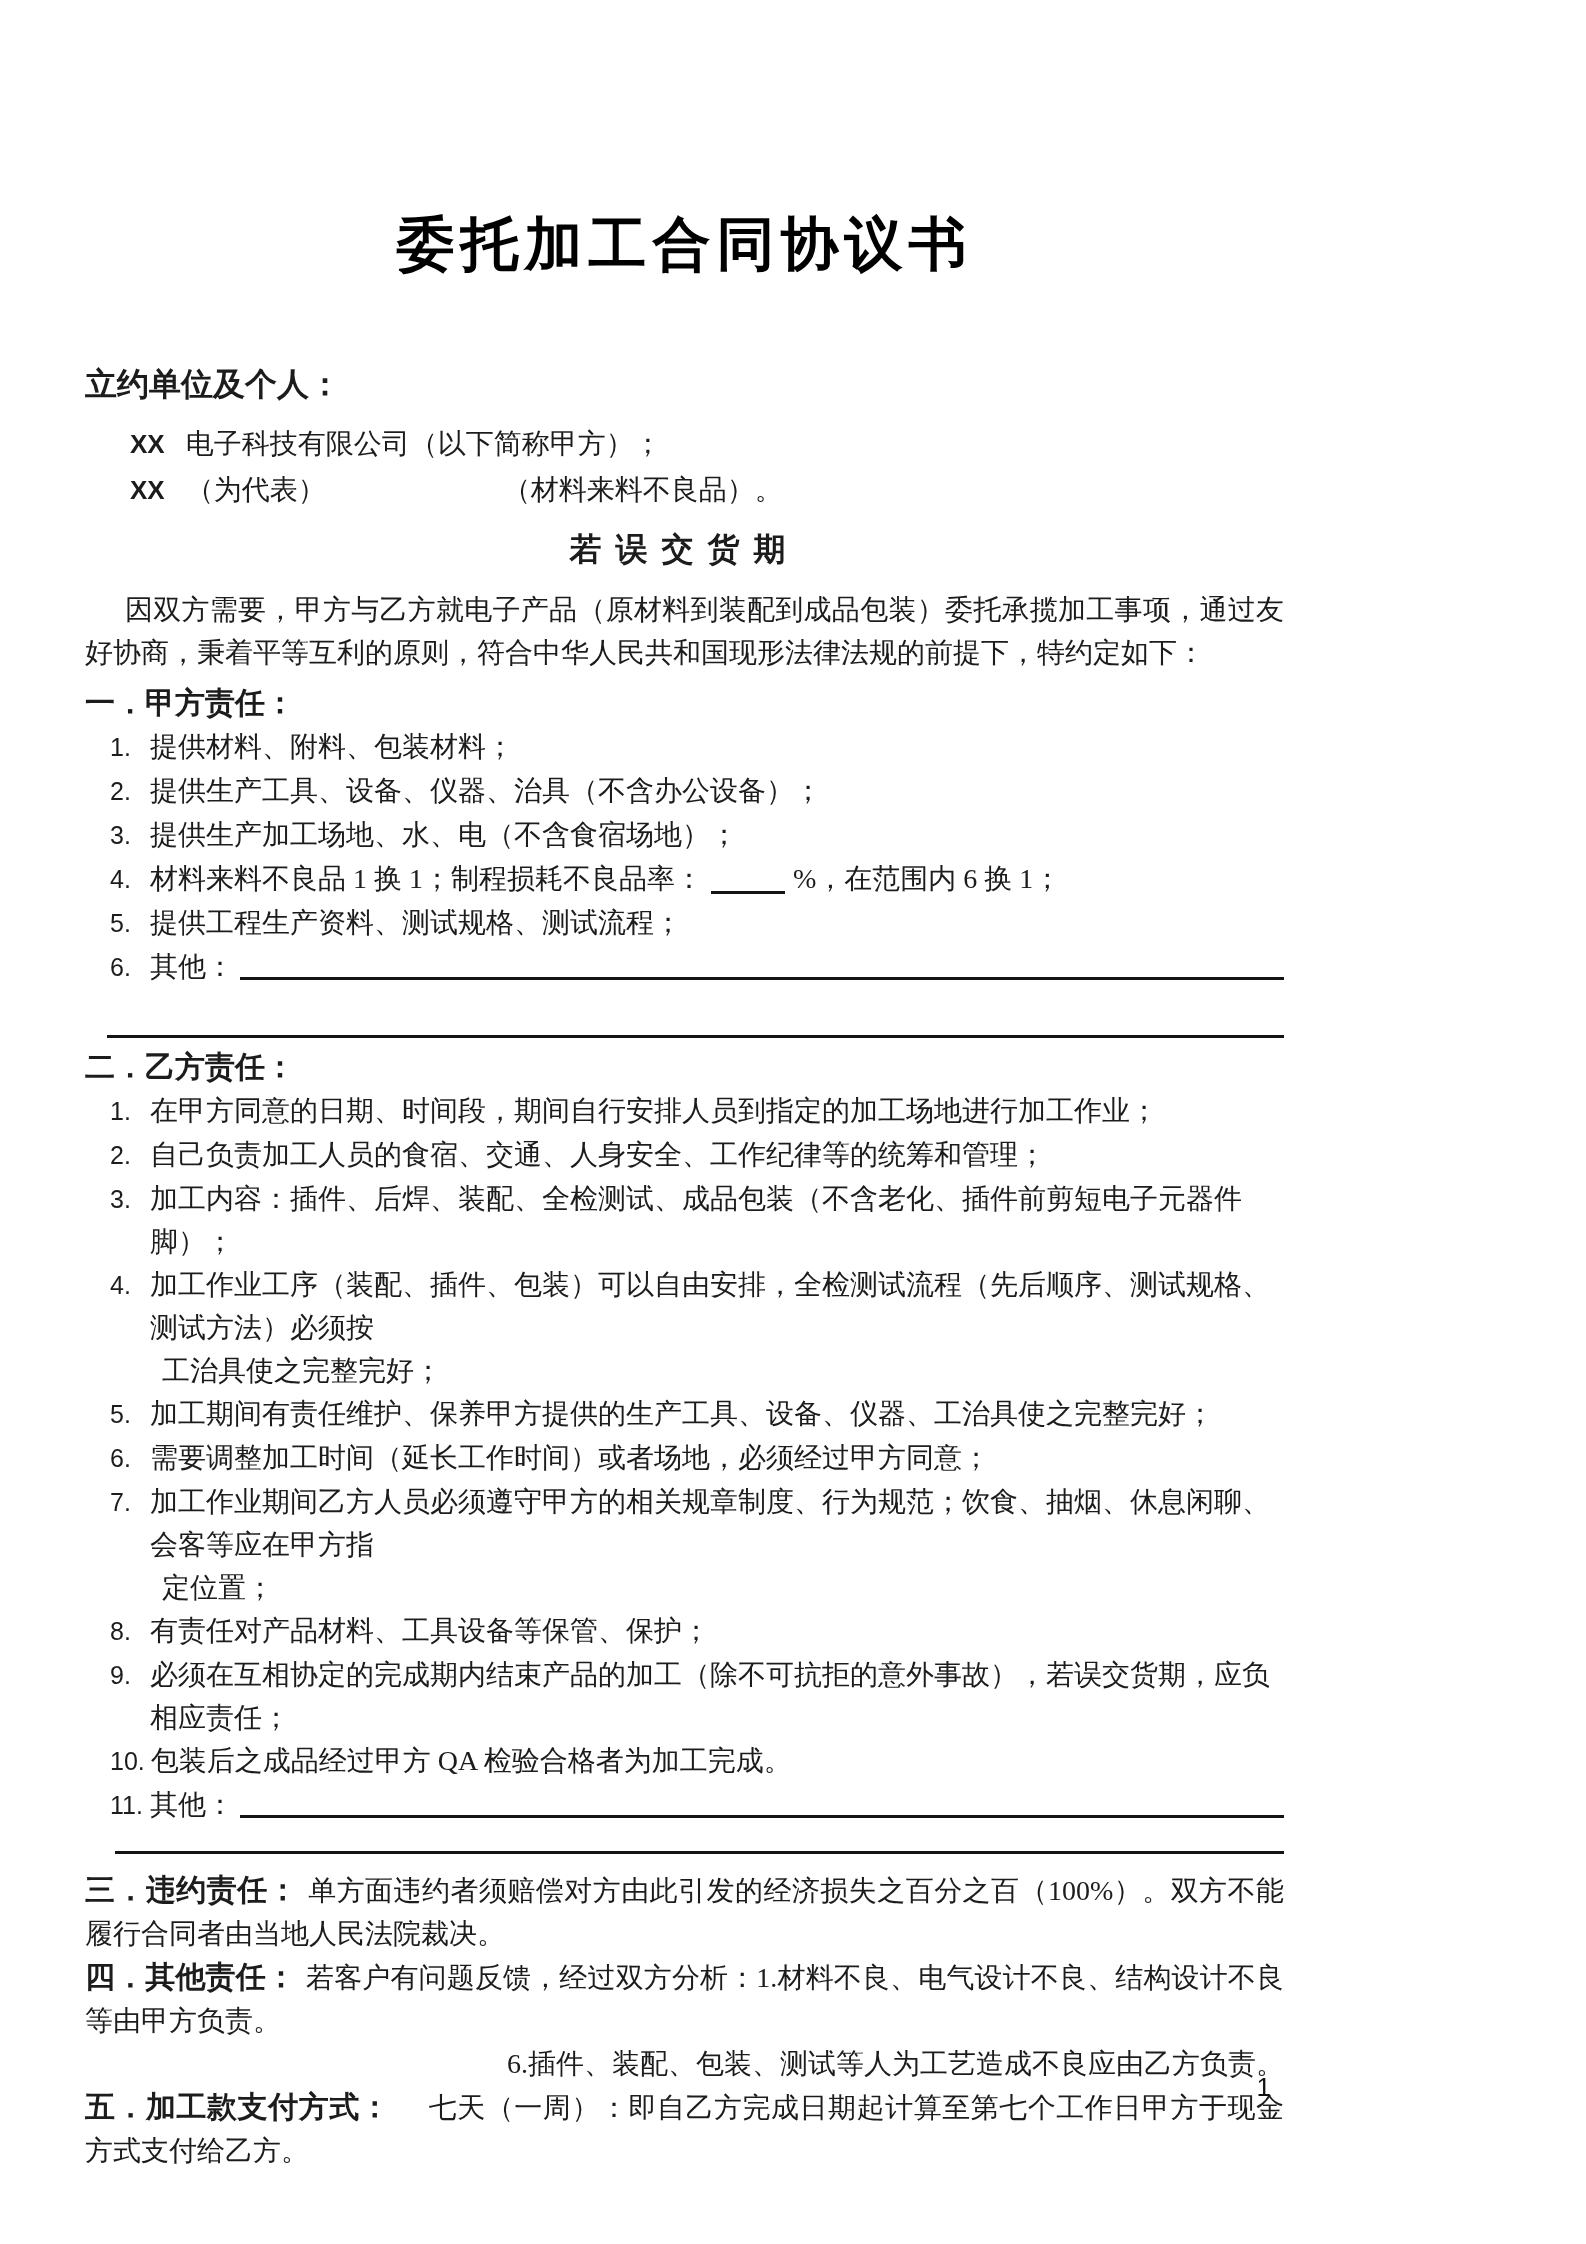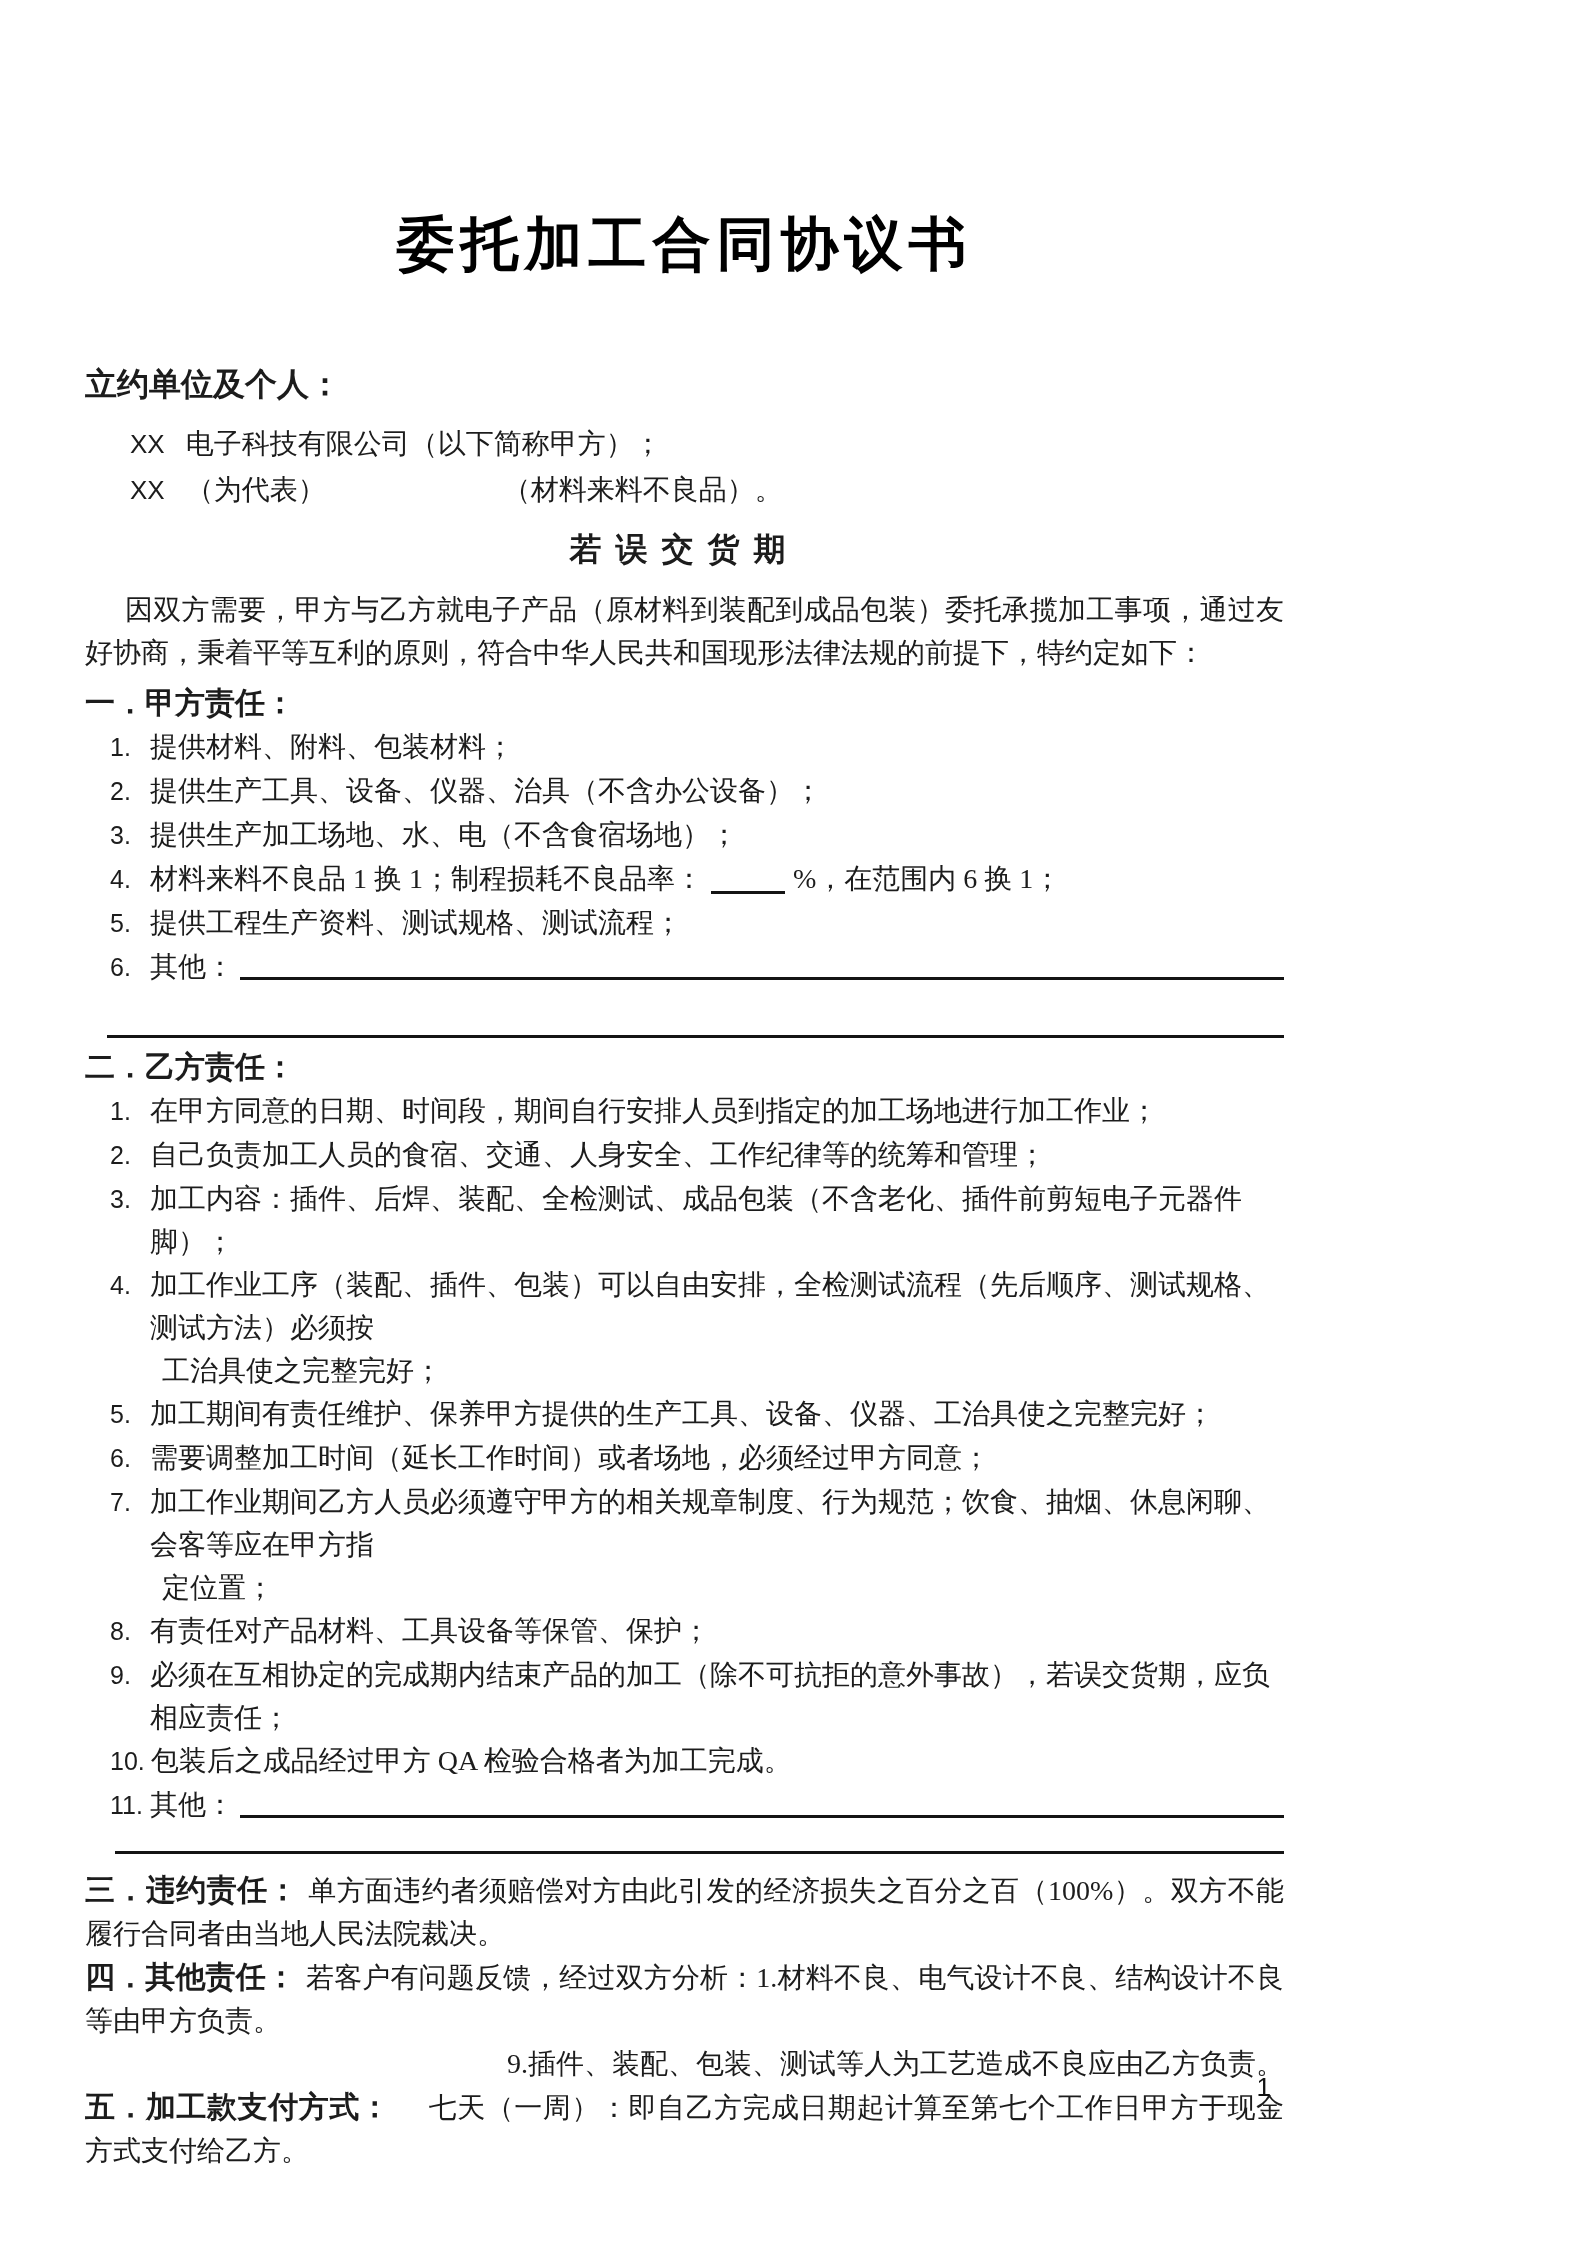--- a/index.html
+++ b/index.html
@@ -28,21 +28,21 @@
   .h-parties {
     margin-top: 82px;
     font-size: 32px;
     font-weight: bold;
     line-height: 45px;
   }
   .parties { margin-top: 14px; padding-left: 45px; }
   .party-row { line-height: 45px; font-size: 28px; }
   .party-prefix {
     font-family: "Liberation Sans", "DejaVu Sans", sans-serif;
-    font-weight: normal; font-size: 26px; margin-right: 14px;
+    font-weight: bold; font-size: 26px; margin-right: 14px;
   }
   .party-suffix { margin-left: 170px; }
   .party-suffix:empty { display: none; }
   .h-content {
     margin-top: 14px;
     text-align: center;
     font-size: 32px;
     font-weight: bold;
     letter-spacing: 14px;
     line-height: 45px;
@@ -298,19 +298,19 @@
         </div>
 
       </div>
     </div>
 
   <div class="blank-row blank-row-b"></div>
 
   <p class="sec-p first"><span class="sec-lead">三．违约责任：</span><span>单方面违约者须赔偿对方由此引发的经济损失之百分之百（100%）。双方不能履行合同者由当地人民法院裁决。</span></p>
 
   <p class="sec-p"><span class="sec-lead">四．其他责任：</span><span>若客户有问题反馈，经过双方分析：1.材料不良、电气设计不良、结构设计不良等由甲方负责。</span></p>
-  <p class="sec-p right-line">9.插件、装配、包装、测试等人为工艺造成不良应由乙方负责。</p>
+  <p class="sec-p right-line">6.插件、装配、包装、测试等人为工艺造成不良应由乙方负责。</p>
 
   <p class="sec-p"><span class="sec-lead">五．加工款支付方式：</span><span class="sec-gap"></span><span>七天（一周）：即自乙方完成日期起计算至第七个工作日甲方于现金方式支付给乙方。</span></p>
 
   <div class="page-number">1</div>
 
 </div>
 
 </body></html>

